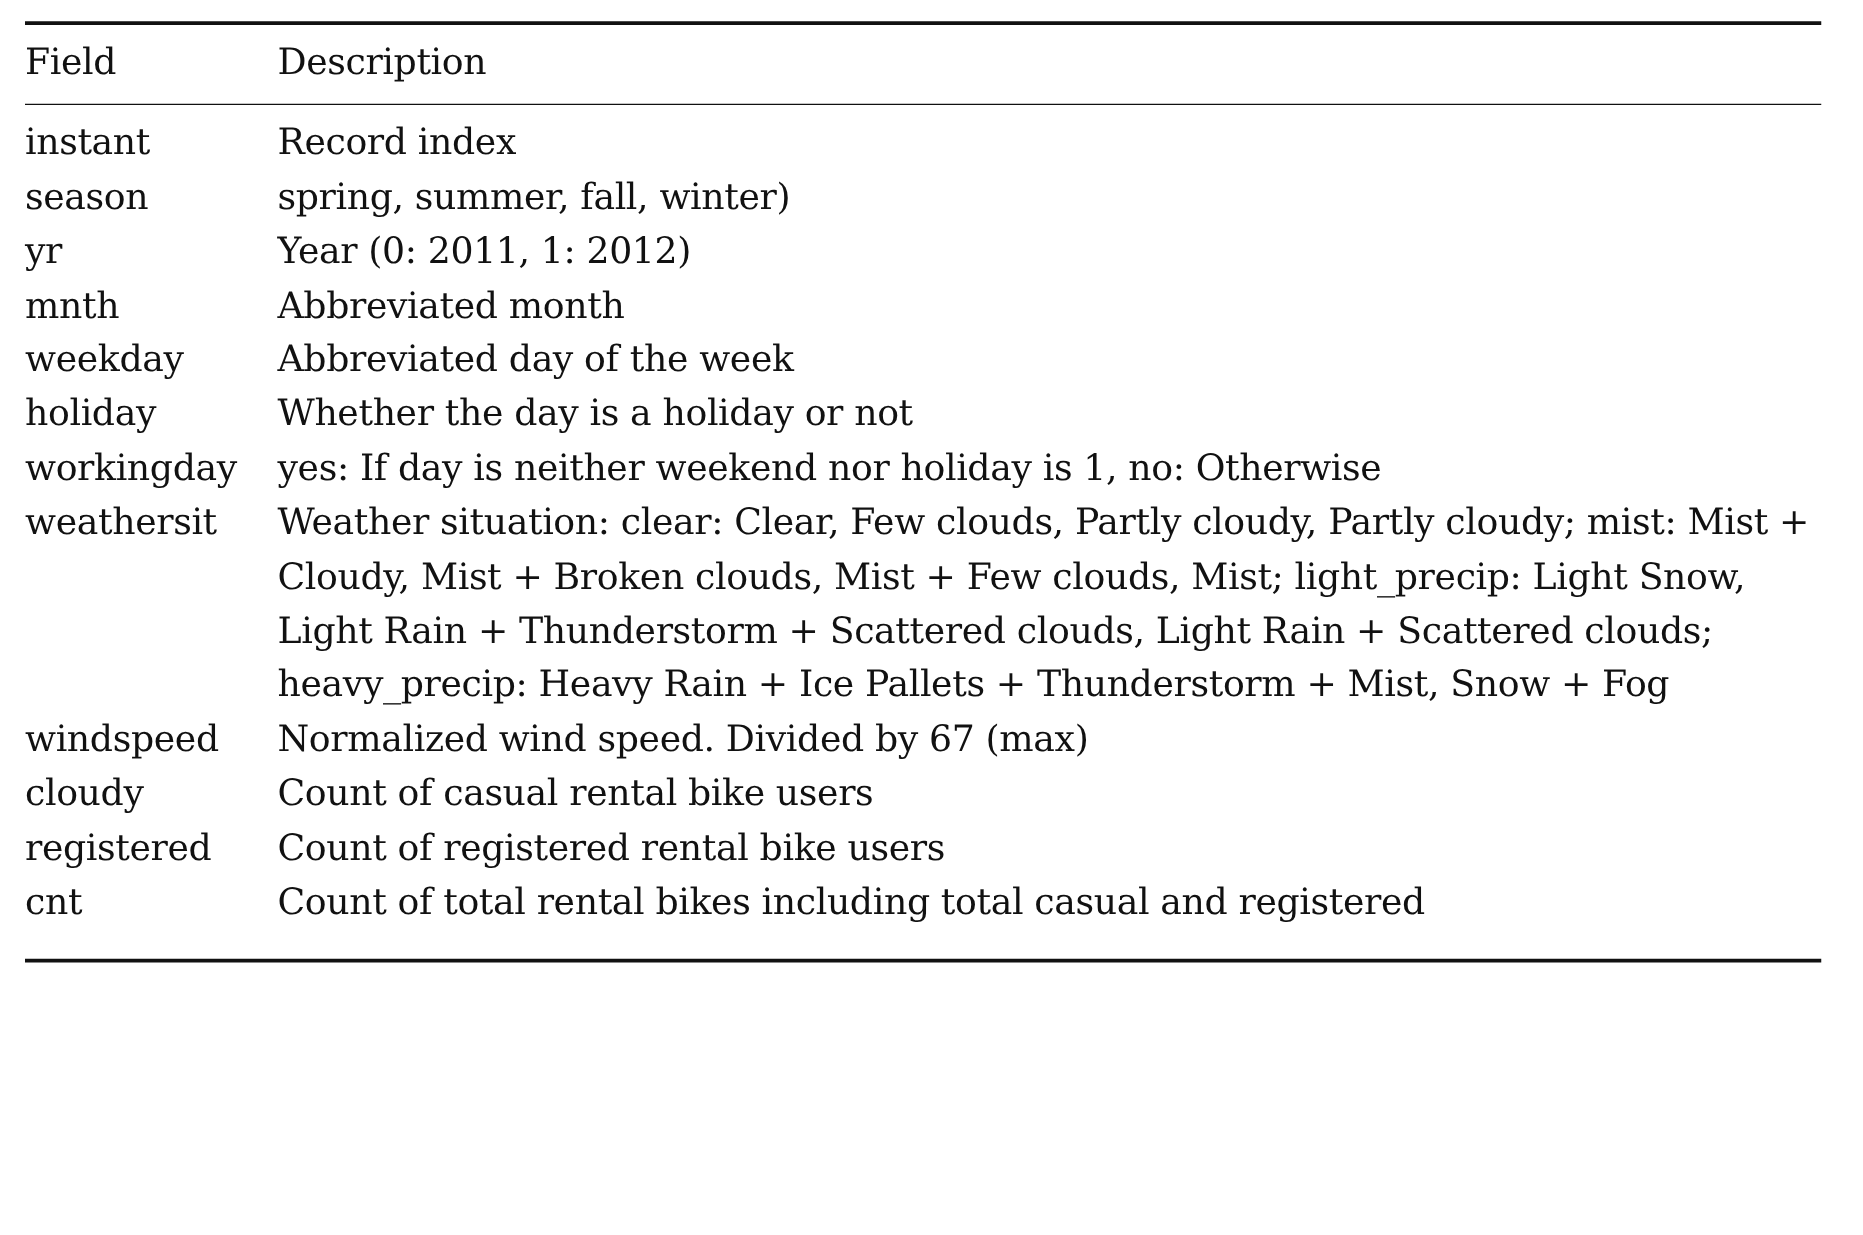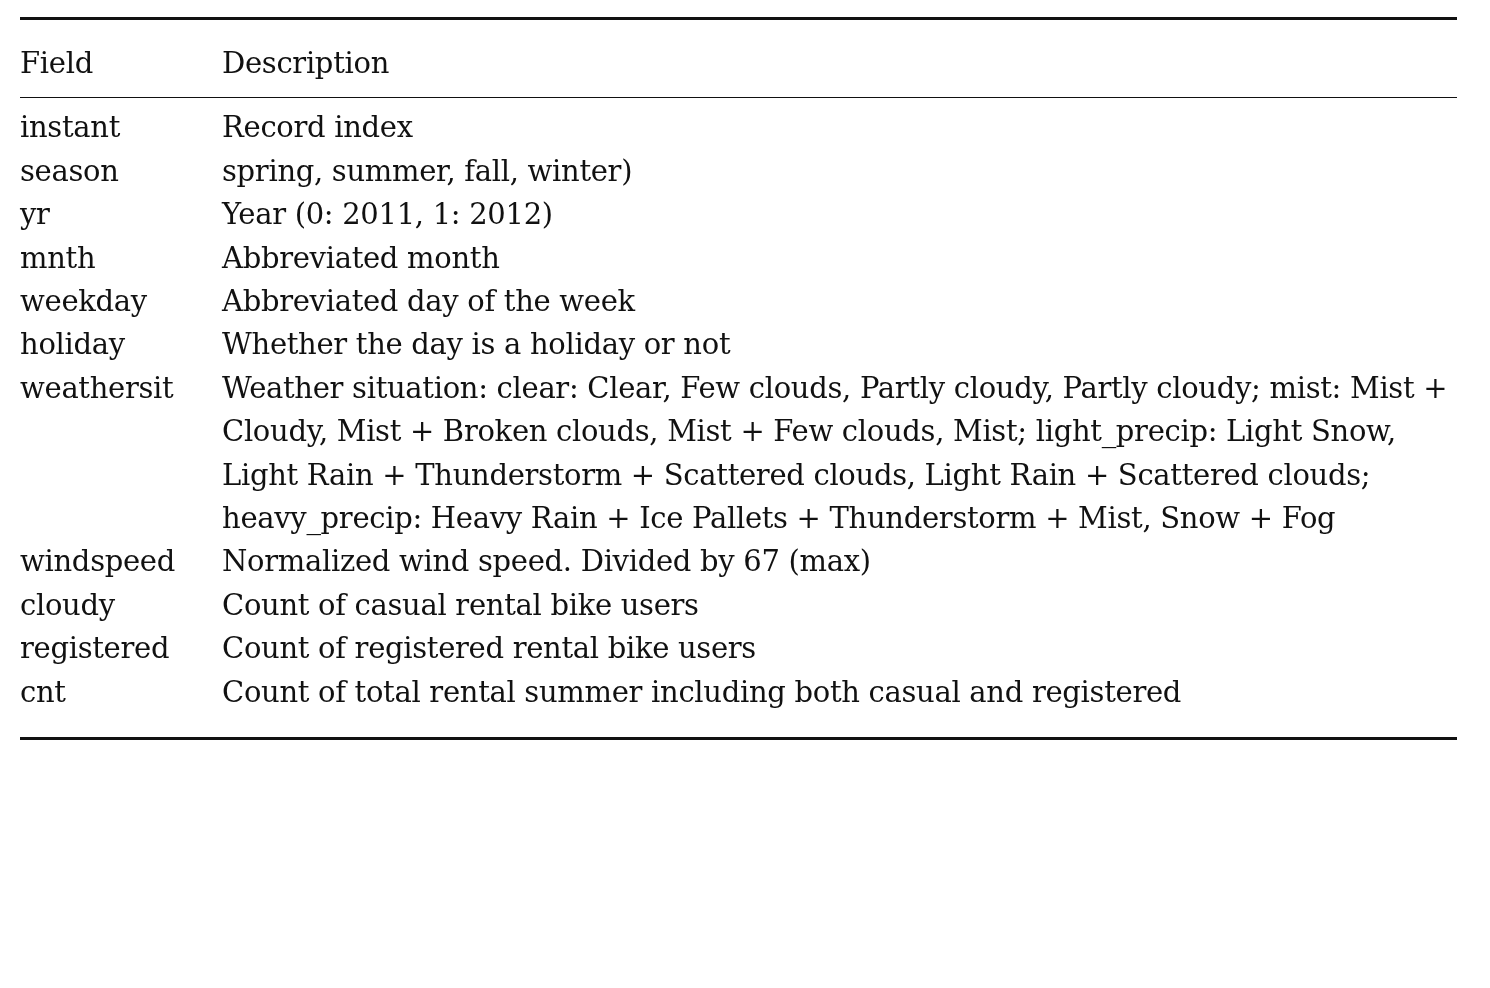--- a/index.html
+++ b/index.html
@@ -13,21 +13,21 @@
     }
     .rule-top { border-top: 3px solid #111; }
     .rule-mid { border-top: 1.6px solid #111; }
     .rule-bottom { border-top: 3px solid #111; }
     table { border-collapse: collapse; width: 100%; }
     td, th {
       font-weight: normal; text-align: left; vertical-align: top;
       font-size: 29px; line-height: 43.4px; padding: 0;
       letter-spacing: -0.3px;
     }
-    thead th { padding-top: 22px; padding-bottom: 12px; }
+    thead th { padding-top: 8px; padding-bottom: 12px; }
     tbody tr:first-child td { padding-top: 8px; }
     tbody tr:last-child td { padding-bottom: 23px; }
     .col-field { width: 202px; white-space: nowrap; }
     .col-desc { padding-right: 0; }
   </style>
 </head>
 <body>
 
 <div class="table-wrap">
   <div class="rule-top"></div>
@@ -62,35 +62,39 @@
         </tr>
         <tr>
           <td class="col-field">weekday</td>
           <td class="col-desc">Abbreviated day of the week</td>
         </tr>
         <tr>
           <td class="col-field">holiday</td>
           <td class="col-desc">Whether the day is a holiday or not</td>
         </tr>
         <tr>
+          <td class="col-field">workingday</td>
+          <td class="col-desc">yes: If day is neither weekend nor holiday is 1, no: Otherwise</td>
+        </tr>
+        <tr>
           <td class="col-field">weathersit</td>
           <td class="col-desc">Weather situation: clear: Clear, Few clouds, Partly cloudy, Partly cloudy; mist: Mist + Cloudy, Mist + Broken clouds, Mist + Few clouds, Mist; light_precip: Light Snow, Light Rain + Thunderstorm + Scattered clouds, Light Rain + Scattered clouds; heavy_precip: Heavy Rain + Ice Pallets + Thunderstorm + Mist, Snow + Fog</td>
         </tr>
         <tr>
           <td class="col-field">windspeed</td>
           <td class="col-desc">Normalized wind speed. Divided by 67 (max)</td>
         </tr>
         <tr>
           <td class="col-field">cloudy</td>
           <td class="col-desc">Count of casual rental bike users</td>
         </tr>
         <tr>
           <td class="col-field">registered</td>
           <td class="col-desc">Count of registered rental bike users</td>
         </tr>
         <tr>
           <td class="col-field">cnt</td>
-          <td class="col-desc">Count of total rental summer including both casual and registered</td>
+          <td class="col-desc">Count of total rental bikes including total casual and registered</td>
         </tr>
       </tbody>
   </table>
   <div class="rule-bottom"></div>
 </div>
 
 </body></html>

